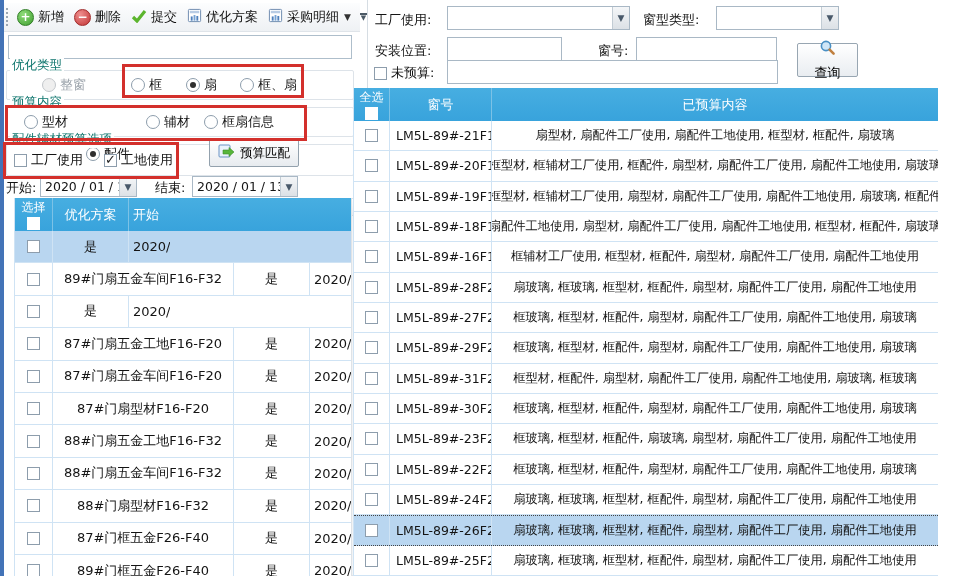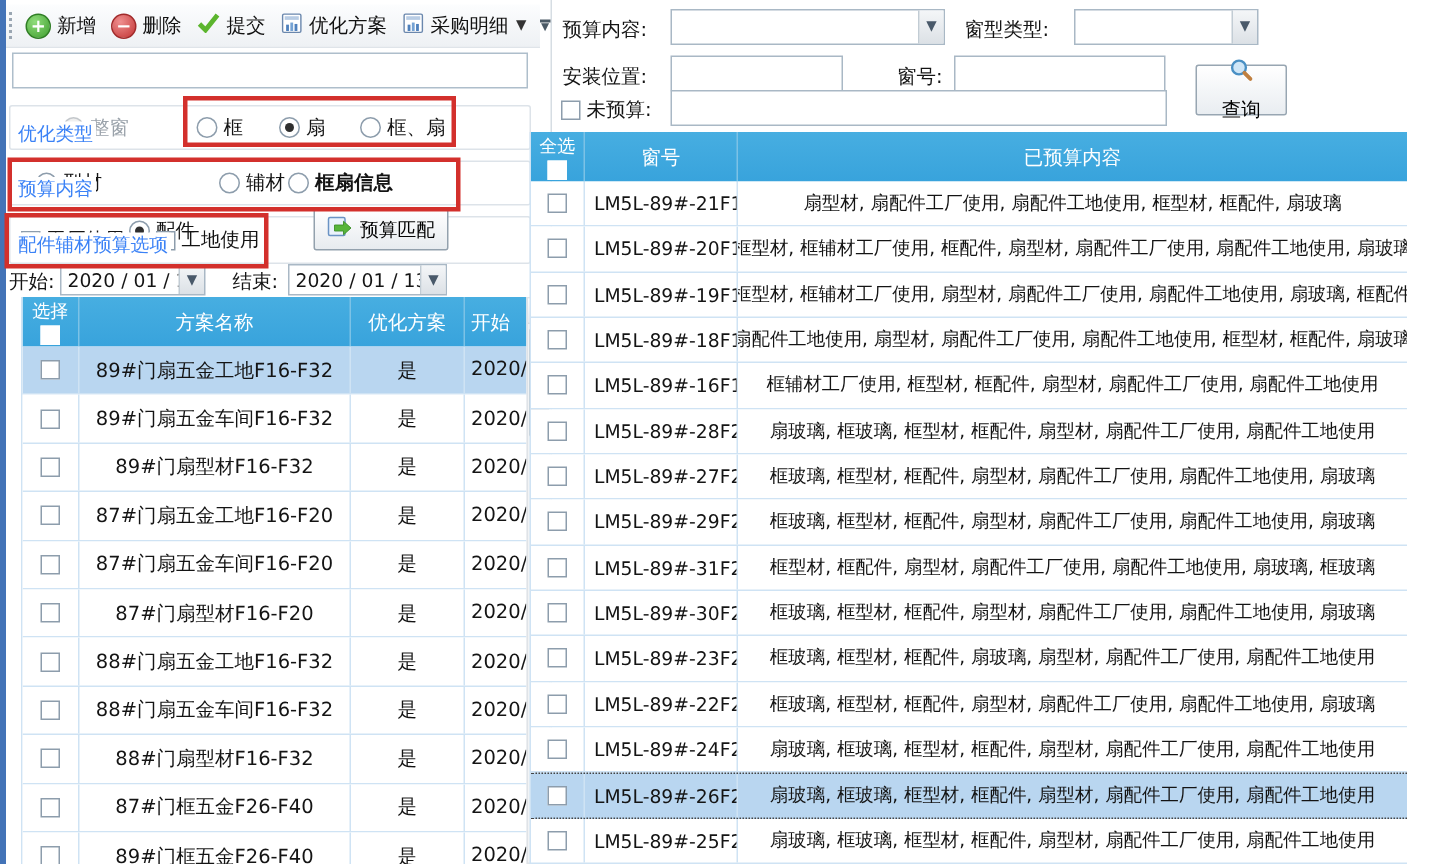--- a/index.html
+++ b/index.html
@@ -26,21 +26,21 @@
   .ic-add{background:radial-gradient(circle at 35% 30%,#8fdc7a,#3f9e2f);border:1px solid #2f7d24;}
   .ic-del{background:radial-gradient(circle at 35% 30%,#ef8f8f,#c23434);border:1px solid #a02a2a;}
   .caret{font-size:9px;color:#333;margin-left:1px;}
   .overflow-btn{margin-left:auto;margin-right:2px;display:flex;flex-direction:column;align-items:center;gap:1px;padding:3px 4px;}
   .overflow-btn .bar{width:7px;height:2px;background:#4c5a66;}
   .overflow-btn .tri{font-size:7px;color:#4c5a66;line-height:5px;}
 
   
   .search-box{position:absolute;left:8px;top:35px;width:344px;height:24px;border:1px solid #aebecb;
     font-family:inherit;font-size:12px;padding:2px 4px;box-sizing:border-box;}
-  .grp-label{position:absolute;font-size:12.5px;color:#3b82f6;background:#fff;padding:0 2px;z-index:2;margin-top:24px;}
+  .grp-label{position:absolute;font-size:12.5px;color:#0f766e;background:#fff;padding:0 2px;z-index:2;}
   .grp-box{position:absolute;border:1px solid #dde3e9;border-radius:2px;}
   .opt{position:absolute;display:flex;align-items:center;gap:4px;font-size:13px;white-space:nowrap;}
   .radio{width:12px;height:12px;border-radius:50%;border:1px solid #8d9dac;background:#fff;position:relative;flex:0 0 auto;}
   .radio.checked::after{content:"";position:absolute;left:3px;top:3px;width:6px;height:6px;border-radius:50%;background:#2f2f2f;}
   .radio.disabled{background:#efefef;border-color:#c3c7cb;}
   .opt.disabled{color:#9aa2aa;}
   .cbx{width:13px;height:13px;border:1px solid #8d9dac;background:#fff;position:relative;flex:0 0 auto;box-sizing:border-box;}
   .cbx.checked::after{content:"✓";position:absolute;left:0px;top:-3px;font-size:13px;font-weight:bold;color:#222;}
   .redbox{position:absolute;border:3px solid var(--red);z-index:3;pointer-events:none;}
 
@@ -171,21 +171,21 @@
     <span>型材</span>
   </label>
   <label class="opt" style="left:86px;top:113px;margin-top:32px;">
     <span class="radio checked"></span>
     <span>配件</span>
   </label>
   <label class="opt" style="left:146px;top:113px;">
     <span class="radio unchecked"></span>
     <span>辅材</span>
   </label>
-  <label class="opt" style="left:192px;top:113px;font-weight:bold;">
+  <label class="opt" style="left:204px;top:113px;">
     <span class="radio unchecked"></span>
     <span>框扇信息</span>
   </label>
   <div class="redbox" style="left:5px;top:105px;width:296px;height:30px;"></div>
 
   <span class="grp-label" style="left:10px;top:131px;">配件辅材预算选项</span>
   <div class="grp-box" style="left:6px;top:144px;width:346px;height:30px;"></div>
   <label class="opt" style="left:14px;top:151px;">
     <span class="cbx unchecked"></span>
     <span>工厂使用</span>
@@ -214,46 +214,43 @@
     <span class="combo-val">2020 / 01 / 13</span>
     <span class="combo-btn">▼</span>
   </div>
 
   <div class="ltable">
     <div class="thead">
       <div class="hcell stack lc0">
         <span>选择</span>
         <span class="cbx"></span>
       </div>
-      <div class="hcell lc1">方案名称</div>
       <div class="hcell lc2">优化方案</div>
       <div class="hcell lc3">开始</div>
     </div>
     <div id="ltbody">
         <div class="lrow sel">
           <div class="lcell lc0">
             <span class="cbx"></span>
           </div>
-          <div class="lcell lc1">89#门扇五金工地F16-F32</div>
           <div class="lcell lc2">是</div>
           <div class="lcell lc3 date">2020/0</div>
         </div>
         <div class="lrow">
           <div class="lcell lc0">
             <span class="cbx"></span>
           </div>
           <div class="lcell lc1">89#门扇五金车间F16-F32</div>
           <div class="lcell lc2">是</div>
           <div class="lcell lc3 date">2020/0</div>
         </div>
         <div class="lrow">
           <div class="lcell lc0">
             <span class="cbx"></span>
           </div>
-          <div class="lcell lc1">89#门扇型材F16-F32</div>
           <div class="lcell lc2">是</div>
           <div class="lcell lc3 date">2020/0</div>
         </div>
         <div class="lrow">
           <div class="lcell lc0">
             <span class="cbx"></span>
           </div>
           <div class="lcell lc1">87#门扇五金工地F16-F20</div>
           <div class="lcell lc2">是</div>
           <div class="lcell lc3 date">2020/0</div>
@@ -314,21 +311,21 @@
           <div class="lcell lc2">是</div>
           <div class="lcell lc3 date">2020/0</div>
         </div>
       </div>
     <div class="vscroll">
       <div class="sarrow">▲</div>
       <div class="sthumb"></div>
     </div>
   </div>
 
-  <span class="flabel" style="left:375px;top:11px;">预算内容:</span>
+  <span class="flabel" style="left:375px;top:11px;">工厂使用:</span>
   <div class="combo" style="left:447px;top:6px;width:183px;height:24px;">
     <span class="combo-val"></span>
     <span class="combo-btn">▼</span>
   </div>
   <span class="flabel" style="left:643px;top:11px;">窗型类型:</span>
   <div class="combo" style="left:716px;top:6px;width:123px;height:24px;">
     <span class="combo-val"></span>
     <span class="combo-btn">▼</span>
   </div>
 

